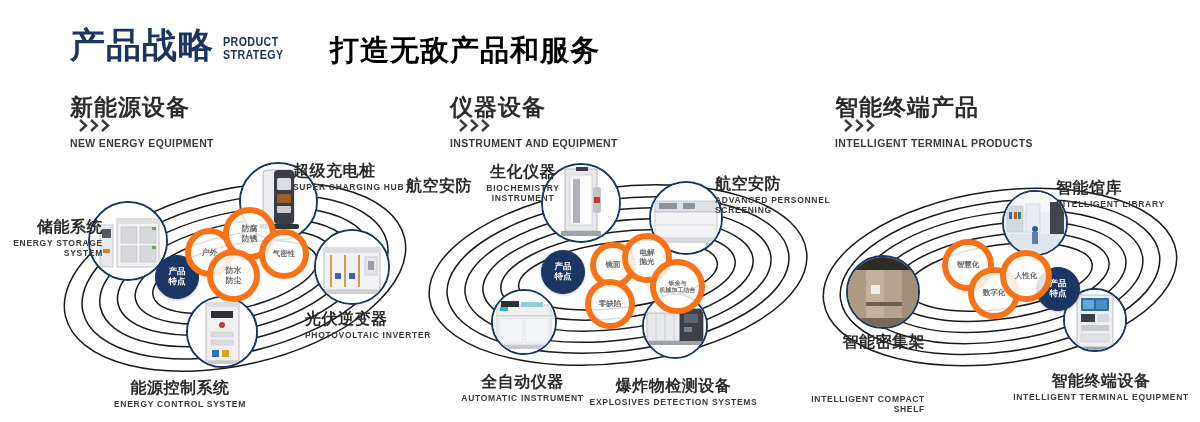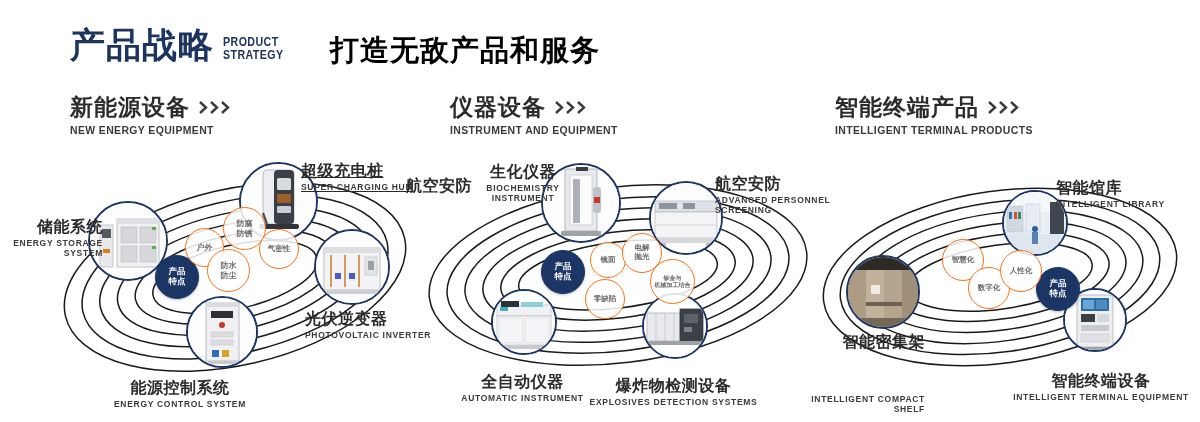--- a/index.html
+++ b/index.html
@@ -22,21 +22,21 @@
     transform:scaleX(.82);transform-origin:left bottom;
   }
   .hdr-sub{
     position:absolute;left:330px;top:36px;font-size:29px;font-weight:bold;
     color:#000000;letter-spacing:1px;line-height:1;
     font-family:"DejaVu Sans","Liberation Sans",sans-serif;
   }
 
   
   .sec{position:absolute;}
-  .sec-row{display:flex;align-items:center;}
+  .sec-row{display:flex;align-items:flex-start;flex-direction:column;}
   .sec-cn{
     font-size:23px;font-weight:bold;color:#2b2b2b;letter-spacing:1px;
     line-height:1.05;font-family:"DejaVu Sans","Liberation Sans",sans-serif;
   }
   .sec-arrows{margin-left:9px;display:flex;gap:2px;align-items:center;}
   .sec-arrows svg{display:block;}
   .sec-en{
     margin-top:5px;font-size:11px;color:#3a3a3a;font-weight:bold;
     letter-spacing:.4px;transform:scaleX(.95);transform-origin:left top;
   }
@@ -56,21 +56,21 @@
            color:#3a3a3a;line-height:1.25;}
   .lbl.r{text-align:right;}
   .lbl.c{text-align:center;margin-top:22px;}
 
   
   .feat{
     position:absolute;border-radius:50%;
     display:flex;align-items:center;justify-content:center;text-align:center;
     color:#6b6b6b;font-weight:bold;line-height:1.15;
     background:rgba(255,255,255,.85);
-    border:1px solid #f97316;
+    border:6px solid #f97316;
     font-family:"DejaVu Sans","Liberation Sans",sans-serif;
   }
   .feat.main{
     background:#1b3564;color:#ffffff;border:1px solid #1b3564;
     box-shadow:0 1px 3px rgba(0,0,0,.25);
   }
   .feat .t{white-space:pre-line;}
 </style>
 </head>
 <body>
@@ -180,21 +180,21 @@
         <rect x="0" y="0" width="75" height="75" fill="#fdfdfd"></rect>
         <rect x="22" y="6" width="31" height="54" rx="4" fill="#eceef1" stroke="#a9acb2" stroke-width=".8"></rect>
         <rect x="33" y="6" width="20" height="54" rx="4" fill="#3b3f45"></rect>
         <rect x="36" y="14" width="14" height="12" rx="1.5" fill="#d9dbdf"></rect>
         <rect x="36" y="30" width="14" height="9" rx="1" fill="#9b5f27"></rect>
         <rect x="36" y="42" width="14" height="7" rx="1" fill="#c9ccd1"></rect>
         <rect x="18" y="60" width="40" height="5" rx="2" fill="#30343a"></rect>
         <path d="M26 60 L22 49" stroke="#4a4e55" stroke-width="2.2" fill="none"></path>
       </svg>
     </div>
-    <div class="lbl" style="left:246px;top:7px;width:130px;text-decoration:underline;">
+    <div class="lbl" style="left:238px;top:7px;width:130px;">
       <div class="cn">超级充电桩</div>
       <div class="en" style="white-space:pre-line;">SUPER CHARGING HUB</div>
     </div>
 
     <div class="node" style="left:259px;top:74px;width:72px;height:72px;">
       <svg class="art" viewBox="0 0 72 72">
         <rect x="0" y="0" width="72" height="72" fill="#fdfdfd"></rect>
         <rect x="8" y="17" width="56" height="42" fill="#f3f3f5" stroke="#b0b0b5" stroke-width=".8"></rect>
         <rect x="8" y="17" width="56" height="5" fill="#dedfe2"></rect>
         <rect x="14" y="24" width="2" height="32" fill="#cf9b56"></rect>

